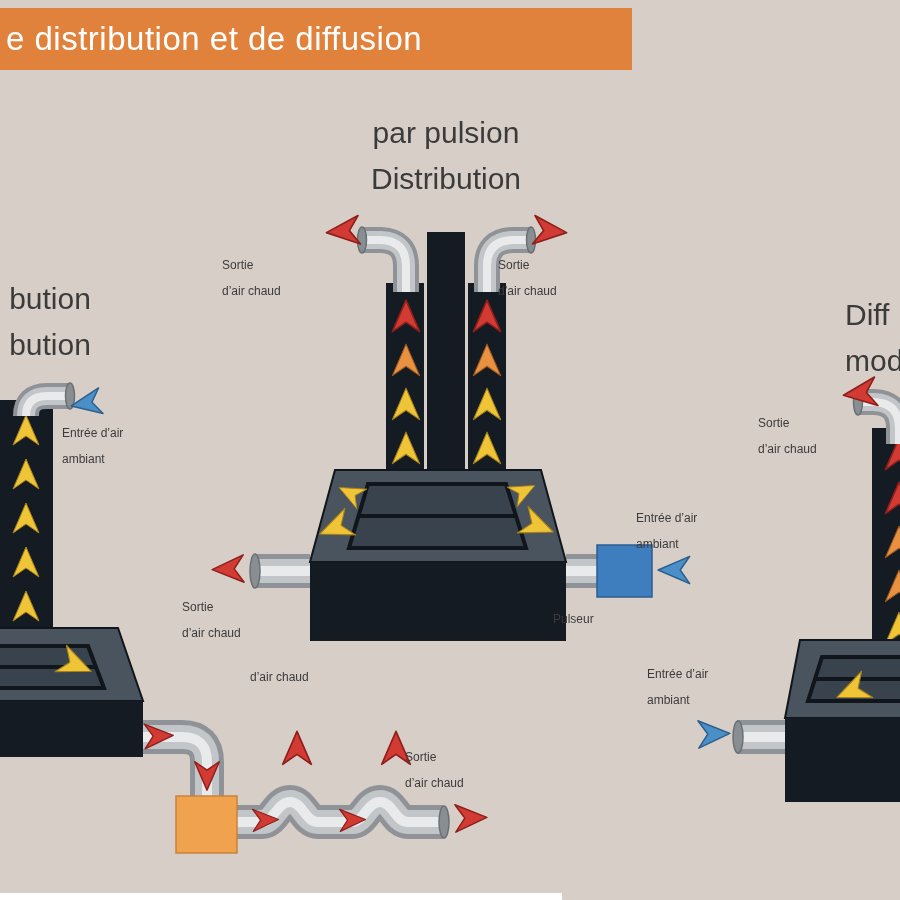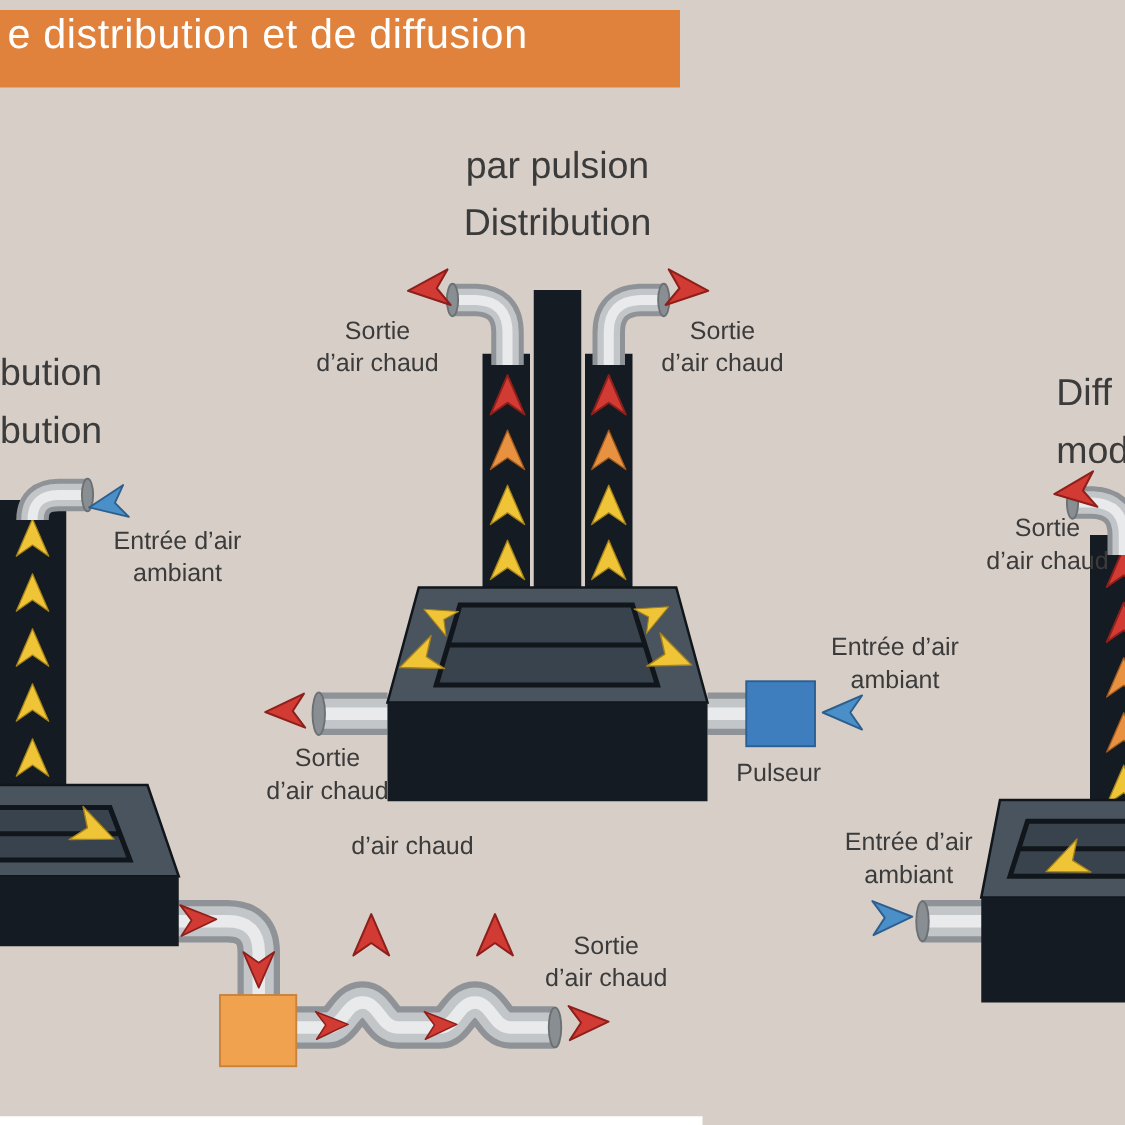--- a/index.html
+++ b/index.html
@@ -8,27 +8,27 @@
     --pipe-outer:#8F9397; --pipe-mid:#C3C6C9; --pipe-core:#E9EAEB;
     --arrow-red:#D23B33; --arrow-red-edge:#8E1F1B; --arrow-orange:#E89140;
     --arrow-yellow:#EFC437; --arrow-blue:#4A8FC7; --fan-blue:#3E7EBE;
     --fan-orange:#F0A24E; --text:#3B3B3B;
   }
   *{margin:0;padding:0;box-sizing:border-box}
   html,body{width:900px;height:900px;overflow:hidden}
   #stage{position:relative;width:900px;height:900px;background:var(--background);
          font-family:"Liberation Sans",sans-serif;color:var(--text)}
   svg#scene{position:absolute;left:0;top:0}
-  #banner{position:absolute;left:0;top:8px;width:544px;height:62px;background:var(--banner);
-          display:flex;align-items:flex-start}
+  #banner{position:absolute;left:0;top:8px;width:632px;height:62px;background:var(--banner);
+          display:flex;align-items:center}
   #banner span{color:var(--banner-text);font-size:33px;padding-left:6px;letter-spacing:.5px}
   .title{position:absolute;font-size:30px;line-height:46px;color:var(--text)}
   .title.center{text-align:center}
-  .title.right{text-align:left}
-  .lbl{position:absolute;text-align:center;font-size:20px;line-height:26px;color:var(--text)}
+  .title.right{text-align:center}
+  .lbl{position:absolute;text-align:left;font-size:12px;line-height:26px;color:var(--text)}
   .tube-o{fill:none;stroke:var(--pipe-outer);stroke-width:34px;stroke-linejoin:round}
   .tube-m{fill:none;stroke:var(--pipe-mid);stroke-width:24px;stroke-linejoin:round}
   .tube-c{fill:none;stroke:var(--pipe-core);stroke-width:10px;stroke-linejoin:round}
   .sm.tube-o{stroke-width:26px}.sm.tube-m{stroke-width:18px}.sm.tube-c{stroke-width:8px}
   .dark{fill:var(--structure-dark)}
   .basetop{fill:var(--base-top);stroke:var(--grid-line);stroke-width:2px}
   .grid{fill:var(--grid);stroke:var(--grid-line);stroke-width:4px}
   .gridline{stroke:var(--grid-line);stroke-width:4px}
   .pipe-end{fill:#898E92;stroke:#6B7074;stroke-width:1.5px}
   .dart{stroke-linejoin:round}

